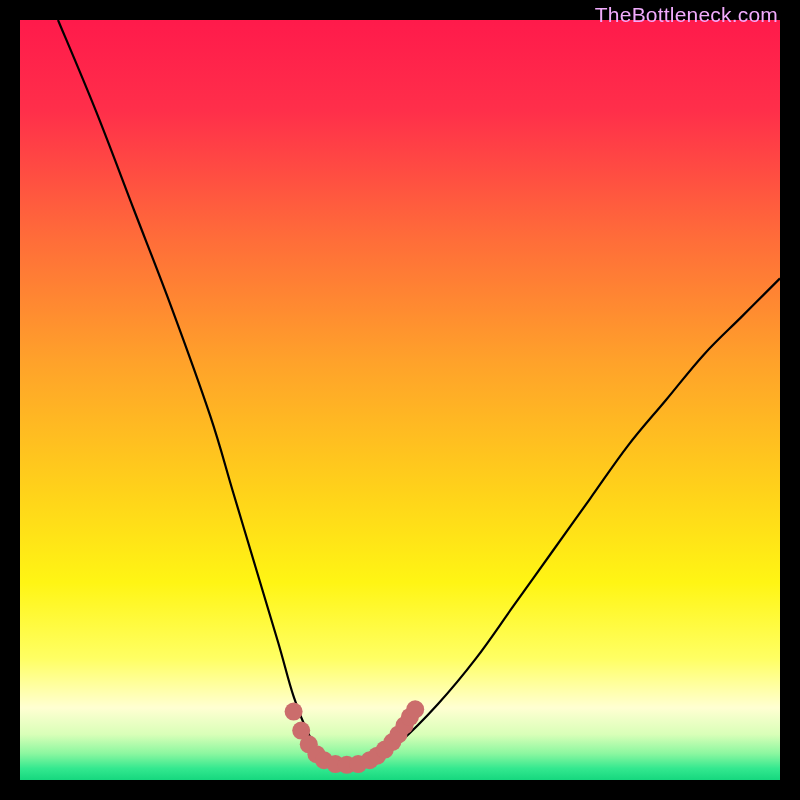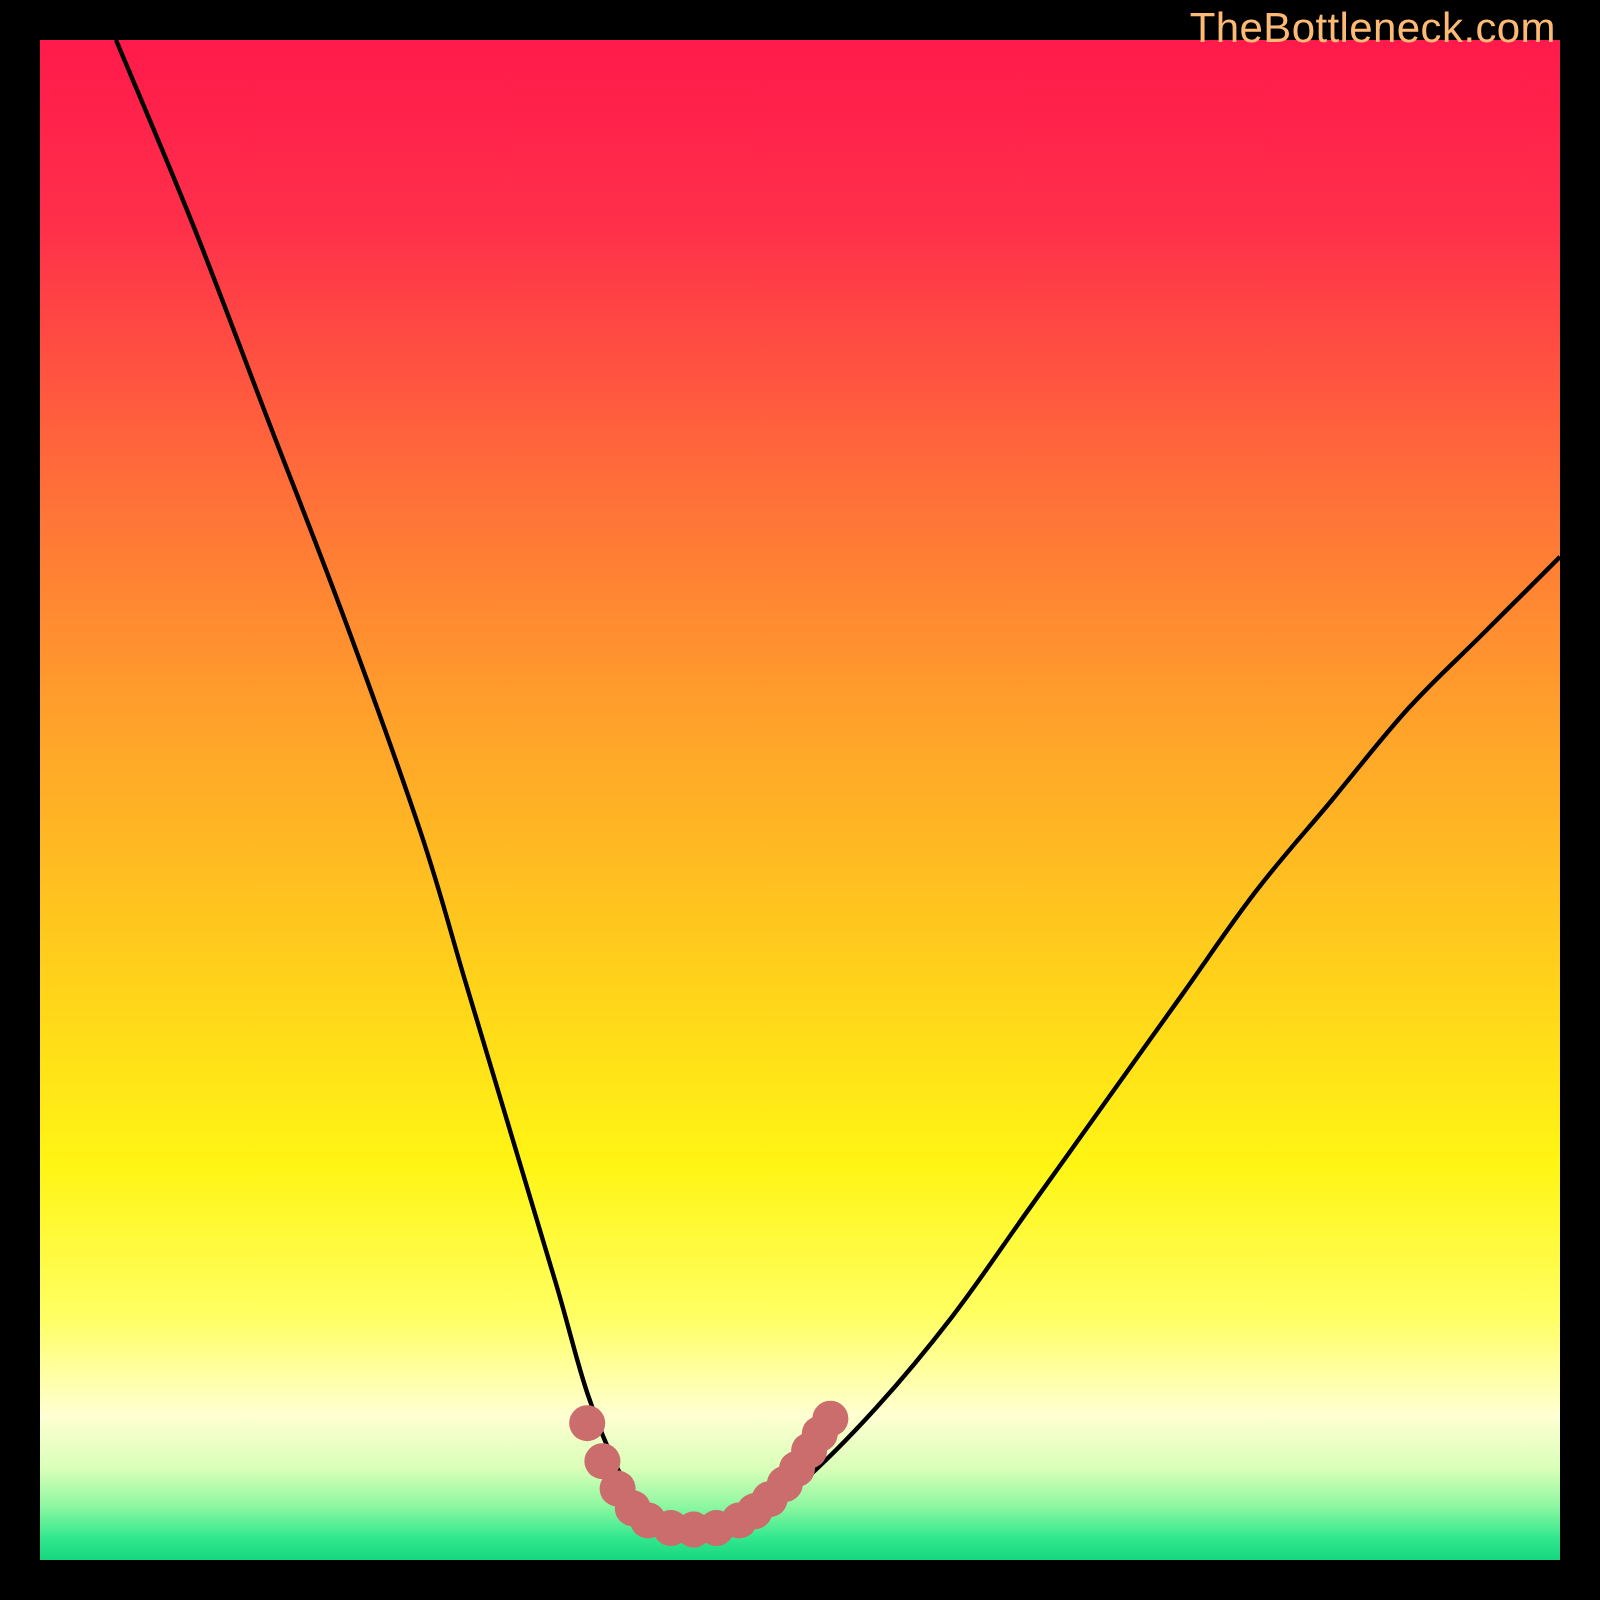--- a/index.html
+++ b/index.html
@@ -23,21 +23,21 @@
     position: absolute;
     left: 0;
     top: 0;
     width: 100%;
     height: 100%;
   }
   .watermark {
     position: absolute;
     top: 3px;
     right: 22px;
-    color: #fdba74;
+    color: #f0abfc;
     font-size: 21px;
     font-weight: 500;
     letter-spacing: 0.2px;
   }
   svg.curve {
     position: absolute;
     left: 0;
     top: 0;
     width: 100%;
     height: 100%;

